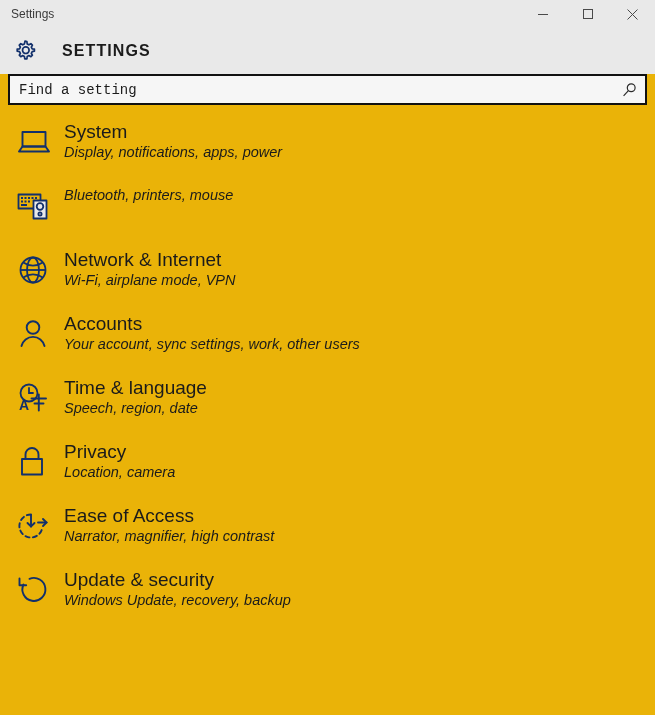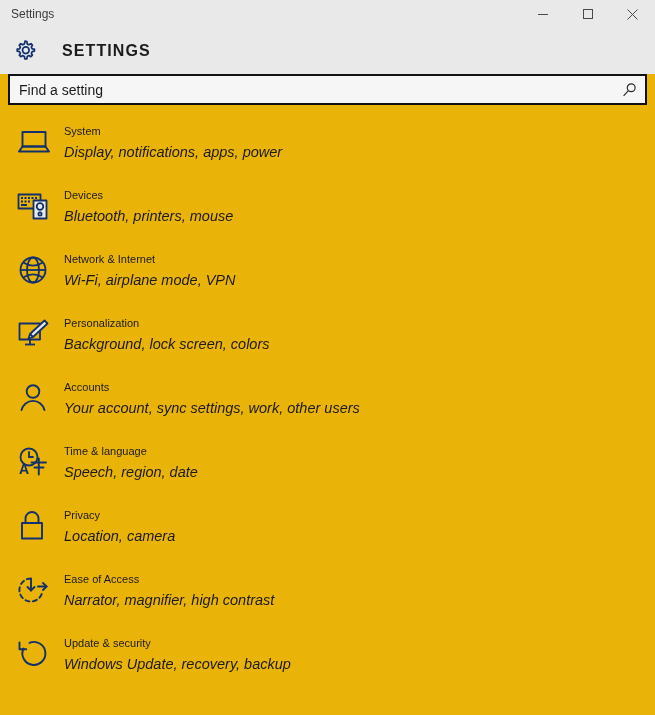--- a/index.html
+++ b/index.html
@@ -94,21 +94,21 @@
     background: #f6f6f6;
     border: 2px solid #111111;
     box-sizing: border-box;
     display: flex;
     align-items: center;
   }
   .search-input {
     border: 0;
     outline: none;
     background: transparent;
-    font-family: Liberation Sans, sans-serif;
+    font-family: Liberation Mono, monospace;
     font-size: 14px;
     color: #1b1b1b;
     padding: 0 32px 0 9px;
     width: 100%;
     height: 100%;
     box-sizing: border-box;
   }
   .search-input::placeholder { color: #1b1b1b; opacity: 1; }
   .search-icon {
     position: absolute;
@@ -148,21 +148,21 @@
   }
   .setting-icon svg { display: block; }
   .setting-text {
     display: flex;
     flex-direction: column;
     justify-content: center;
     padding-top: 4px;
     margin-left: 6px;
   }
   .setting-title {
-    font-size: 11px;
+    font-size: 19px;
     line-height: 21px;
     color: #1b1b1b;
     white-space: nowrap;
   }
   .setting-desc {
     font-size: 14.5px;
     line-height: 21px;
     color: #1b1b1b;
     white-space: nowrap;
     font-style: italic;
@@ -255,21 +255,20 @@
             <rect x="17.5" y="8" width="2" height="2"></rect>
             <rect x="21" y="8" width="2" height="2"></rect>
             <rect x="7" y="11.5" width="2" height="2"></rect>
             <rect x="10.5" y="11.5" width="2" height="2"></rect>
             <rect x="14" y="11.5" width="2" height="2"></rect>
             <rect x="7" y="15" width="6" height="2"></rect>
           </g>
         </svg>
       </div>
       <div class="setting-text">
-        <span class="setting-title">Devices</span>
         <span class="setting-desc">Bluetooth, printers, mouse</span>
       </div>
     </div>
 
     <div class="setting-item">
       <div class="setting-icon">
         <svg width="40" height="34" viewBox="0 0 40 34">
           <g fill="none" stroke="#12306b" stroke-width="1.8">
             <circle cx="19" cy="17" r="12.5"></circle>
             <ellipse cx="19" cy="17" rx="6" ry="12.5"></ellipse>
@@ -278,37 +277,20 @@
             <path d="M9.3 24.4 A 17 17 0 0 1 28.7 24.4"></path>
           </g>
         </svg>
       </div>
       <div class="setting-text">
         <span class="setting-title">Network &amp; Internet</span>
         <span class="setting-desc">Wi-Fi, airplane mode, VPN</span>
       </div>
     </div>
 
-    <div class="setting-item">
-      <div class="setting-icon">
-        <svg width="40" height="34" viewBox="0 0 40 34">
-          <g fill="none" stroke="#12306b" stroke-width="1.8" stroke-linejoin="round">
-            <path d="M5.5 6.5 L26 6.5 L26 22.5 L5.5 22.5 Z"></path>
-            <line x1="16" y1="22.5" x2="16" y2="27"></line>
-            <line x1="11" y1="27.5" x2="21" y2="27.5"></line>
-            <path d="M30.5 3.5 L33.5 6.5 L19 20 L14.5 21.5 L16 17 Z" fill="#e9e9e9"></path>
-            <line x1="16" y1="17" x2="19" y2="20"></line>
-          </g>
-        </svg>
-      </div>
-      <div class="setting-text">
-        <span class="setting-title">Personalization</span>
-        <span class="setting-desc">Background, lock screen, colors</span>
-      </div>
-    </div>
 
     <div class="setting-item">
       <div class="setting-icon">
         <svg width="40" height="34" viewBox="0 0 40 34">
           <g fill="none" stroke="#12306b" stroke-width="1.9" stroke-linecap="round">
             <circle cx="19" cy="10.5" r="6.3"></circle>
             <path d="M7.5 29 A 11.8 11.8 0 0 1 30.5 29"></path>
           </g>
         </svg>
       </div>

